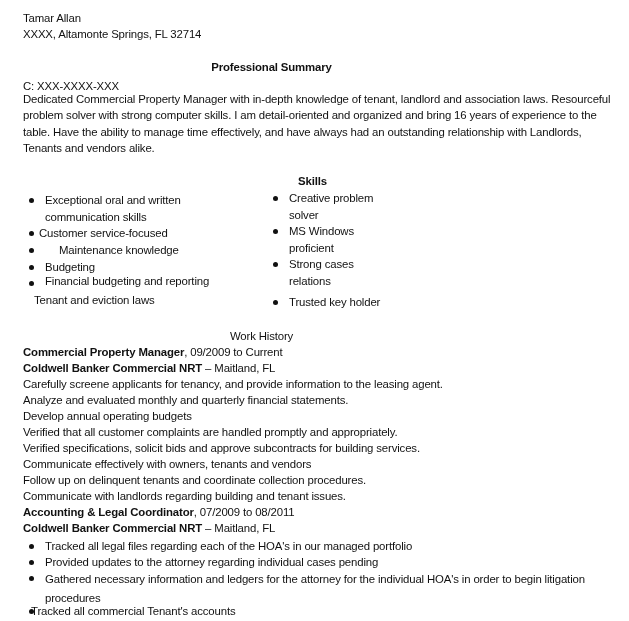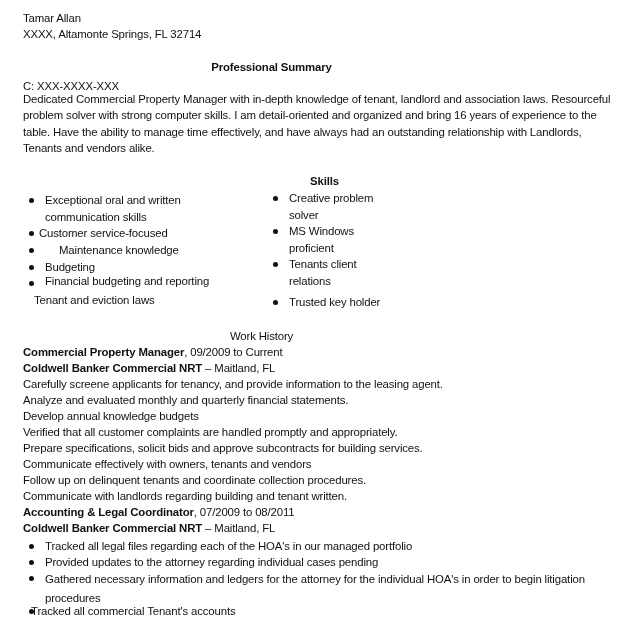--- a/index.html
+++ b/index.html
@@ -21,21 +21,21 @@
 </head>
 <body>
 
 <div class="abs" style="left:23px; top:10px;">Tamar Allan</div>
 <div class="abs" style="left:23px; top:26px;">XXXX, Altamonte Springs, FL 32714</div>
 <div class="abs" style="left:23px; top:42px;margin-top:36px;">C: XXX-XXXX-XXX</div>
 
 <div class="abs bold center" style="left:0; width:543px; top:59px;">Professional Summary</div>
 <div class="para" style="top:91px;">Dedicated Commercial Property Manager with in-depth knowledge of tenant, landlord and association laws. Resourceful problem solver with strong computer skills. I am detail-oriented and organized and bring 16 years of experience to the table.  Have the ability to manage time effectively, and have always had an outstanding relationship with Landlords, Tenants and vendors alike.</div>
 
-<div class="abs bold" style="left:298px; top:173px;margin-left:12px;">Skills</div>
+<div class="abs bold" style="left:298px; top:173px;">Skills</div>
 
 <div>
   <div>
     <span class="bullet" style="left:29px; top:198px;"></span>
     <div class="skill-text" style="left:45px; top:192px; width:170px;">Exceptional oral and written communication skills</div>
   </div>
   <div>
     <span class="bullet" style="left:29px; top:231px;"></span>
     <div class="abs" style="left:39px; top:225px;">Customer service-focused</div>
   </div>
@@ -58,45 +58,45 @@
   <div>
     <span class="bullet" style="left:273px; top:196px;"></span>
     <div class="skill-text" style="left:289px; top:190px; width:100px;">Creative problem solver</div>
   </div>
   <div>
     <span class="bullet" style="left:273px; top:229px;"></span>
     <div class="skill-text" style="left:289px; top:223px; width:90px;">MS Windows proficient</div>
   </div>
   <div>
     <span class="bullet" style="left:273px; top:262px;"></span>
-    <div class="skill-text" style="left:289px; top:256px; width:90px;">Tenants client relations</div>
+    <div class="skill-text" style="left:289px; top:256px; width:90px;">Strong cases relations</div>
   </div>
   <div>
     <span class="bullet" style="left:273px; top:300px;"></span>
     <div class="abs" style="left:289px; top:294px;">Trusted key holder</div>
   </div>
 </div>
 
 <div class="abs center" style="left:0; width:523px; top:328px;">Work History</div>
 
 <div>
   <div class="abs" style="left:23px; top:344px;">
     <span class="bold">Commercial Property Manager</span><span>, 09/2009 to Current</span>
   </div>
   <div class="abs" style="left:23px; top:360px;">
     <span class="bold">Coldwell Banker Commercial NRT</span><span> – Maitland, FL</span>
   </div>
   <div class="abs" style="left:23px; top:376px;">Carefully screene applicants for tenancy, and provide information to the leasing agent.</div>
   <div class="abs" style="left:23px; top:392px;">Analyze and evaluated monthly and quarterly financial statements.</div>
-  <div class="abs" style="left:23px; top:408px;">Develop annual knowledge budgets</div>
+  <div class="abs" style="left:23px; top:408px;">Develop annual operating budgets</div>
   <div class="abs" style="left:23px; top:424px;">Verified that all customer complaints are handled promptly and appropriately.</div>
-  <div class="abs" style="left:23px; top:440px;">Prepare specifications, solicit bids and approve subcontracts for building services.</div>
+  <div class="abs" style="left:23px; top:440px;">Verified specifications, solicit bids and approve subcontracts for building services.</div>
   <div class="abs" style="left:23px; top:456px;">Communicate effectively with owners, tenants and vendors</div>
   <div class="abs" style="left:23px; top:472px;">Follow up on delinquent tenants and coordinate collection procedures.</div>
-  <div class="abs" style="left:23px; top:488px;">Communicate with landlords regarding building and tenant written.</div>
+  <div class="abs" style="left:23px; top:488px;">Communicate with landlords regarding building and tenant issues.</div>
 </div>
 
 <div>
   <div class="abs" style="left:23px; top:504px;">
     <span class="bold">Accounting &amp; Legal Coordinator</span><span>, 07/2009 to 08/2011</span>
   </div>
   <div class="abs" style="left:23px; top:520px;">
     <span class="bold">Coldwell Banker Commercial NRT</span><span> – Maitland, FL</span>
   </div>
 

